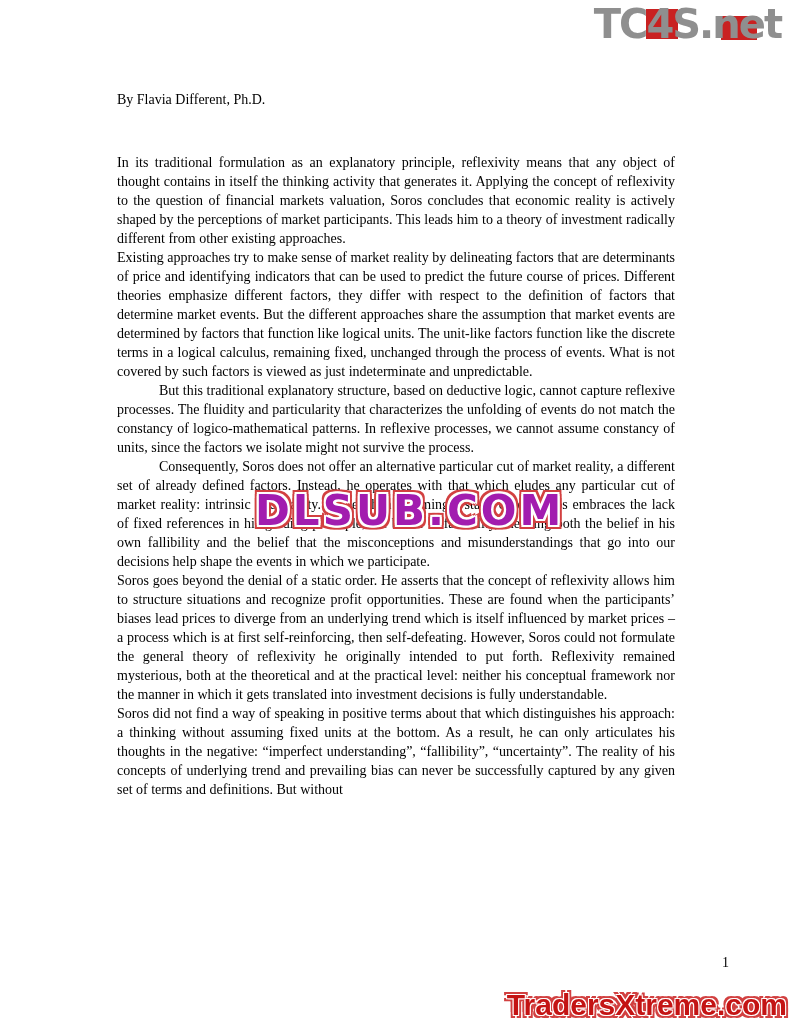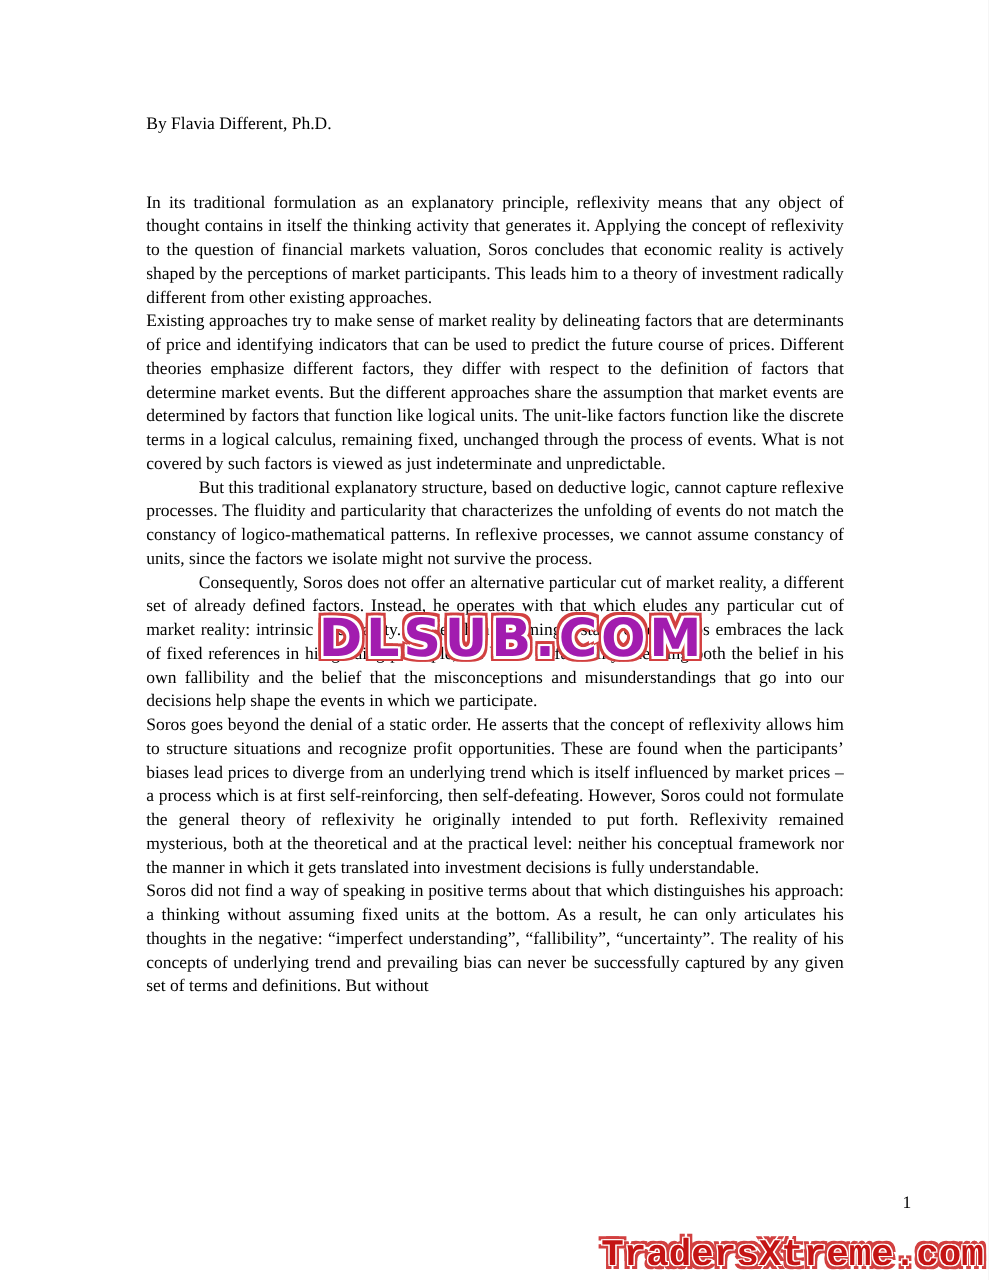--- a/index.html
+++ b/index.html
@@ -54,21 +54,21 @@
       -2px 0 0 #ffffff, 2px 0 0 #ffffff, 0 -2px 0 #ffffff, 0 2px 0 #ffffff,
       -4px -4px 0 #d24040, 4px -4px 0 #d24040, -4px 4px 0 #d24040, 4px 4px 0 #d24040,
       -4px 0 0 #d24040, 4px 0 0 #d24040, 0 -4px 0 #d24040, 0 4px 0 #d24040;
   }
 
   
   .wm-bottom {
     position: absolute;
     right: 4px;
     bottom: 2px;
-    font-family: Liberation Mono, monospace;
+    font-family: Liberation Sans, sans-serif;
     font-weight: bold;
     font-size: 30px;
     letter-spacing: 0px;
     color: #c41414;
     white-space: nowrap;
     text-shadow:
       -1px -1px 0 #ffffff, 1px -1px 0 #ffffff, -1px 1px 0 #ffffff, 1px 1px 0 #ffffff,
       -3px -3px 0 #d24040, 3px -3px 0 #d24040, -3px 3px 0 #d24040, 3px 3px 0 #d24040;
   }
 
@@ -111,20 +111,25 @@
     right: 62px;
     font-size: 14px;
     font-family: "Liberation Serif", serif;
   }
 </style>
 </head>
 <body>
 
 <div class="page">
 
+  <div class="wm-top">
+    <span class="red-block rb1"></span>
+    <span class="red-block rb2"></span>
+    <span class="wm-top-text">TC4S.net</span>
+  </div>
 
   <div class="content">
     <div class="byline">By Flavia Different, Ph.D.</div>
 
     <p class="first">In its traditional formulation as an explanatory principle, reflexivity means that any object of thought contains in itself the thinking activity that generates it. Applying the concept of reflexivity to the question of financial markets valuation, Soros concludes that economic reality is actively shaped by the perceptions of market participants. This leads him to a theory of investment radically different from other existing approaches.</p>
     <p class="spaced">Existing approaches try to make sense of market reality by delineating factors that are determinants of price and identifying indicators that can be used to predict the future course of prices. Different theories emphasize different factors, they differ with respect to the definition of factors that determine market events. But the different approaches share the assumption that market events are determined by factors that function like logical units. The unit-like factors function like the discrete terms in a logical calculus, remaining fixed, unchanged through the process of events. What is not covered by such factors is viewed as just indeterminate and unpredictable.</p>
     <p class="indent">But this traditional explanatory structure, based on deductive logic, cannot capture reflexive processes. The fluidity and particularity that characterizes the unfolding of events do not match the constancy of logico-mathematical patterns. In reflexive processes, we cannot assume constancy of units, since the factors we isolate might not survive the process.</p>
     <p class="indent">Consequently, Soros does not offer an alternative particular cut of market reality, a different set of already defined factors. Instead, he operates with that which eludes any particular cut of market reality: intrinsic uncertainty.  Rather than assuming a static order, Soros embraces the lack of fixed references in his guiding principle, the belief in fallibility, meaning both the belief in his own fallibility and the belief that the misconceptions and misunderstandings that go into our decisions help shape the events in which we participate.</p>
     <p class="spaced">Soros goes beyond the denial of a static order. He asserts that the concept of reflexivity allows him to structure situations and recognize profit opportunities. These are found when the participants’ biases lead prices to diverge from an underlying trend which is itself influenced by market prices – a process which is at first self-reinforcing, then self-defeating. However, Soros could not formulate the general theory of reflexivity he originally intended to put forth. Reflexivity remained mysterious, both at the theoretical and at the practical level: neither his conceptual framework nor the manner in which it gets translated into investment decisions is fully understandable.</p>
     <p class="spaced">Soros did not find a way of speaking in positive terms about that which distinguishes his approach: a thinking without assuming fixed units at the bottom. As a result, he can only articulates his thoughts in the negative: “imperfect understanding”, “fallibility”, “uncertainty”. The reality of his concepts of underlying trend and prevailing bias can never be successfully captured by any given set of terms and definitions. But without</p>

